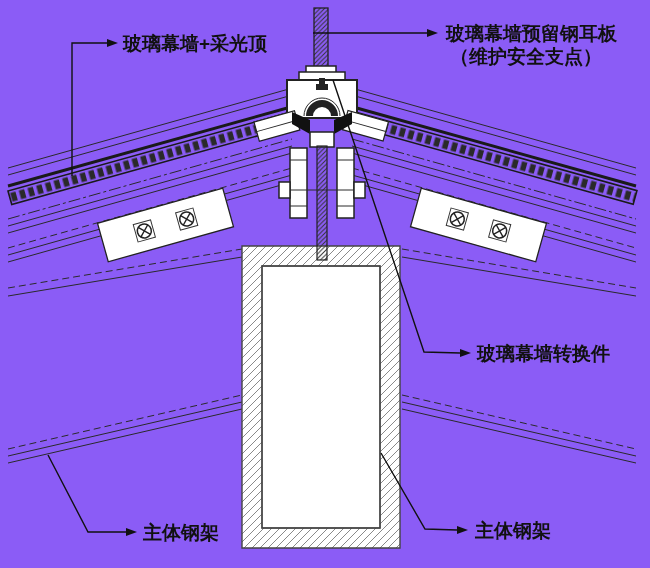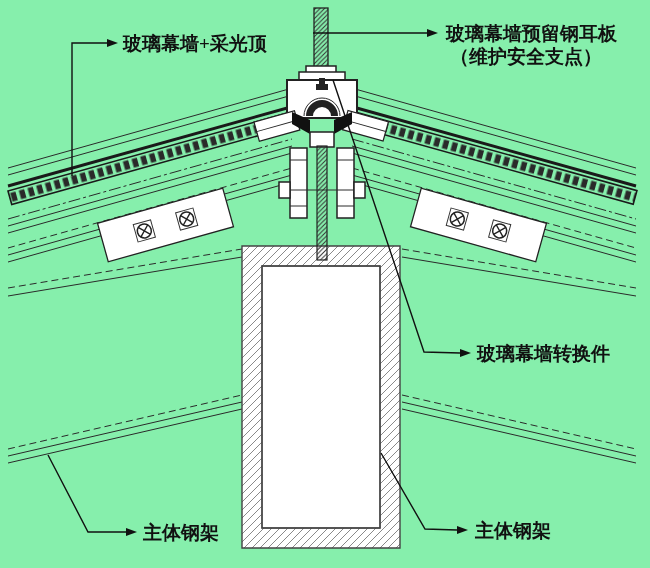--- a/index.html
+++ b/index.html
@@ -1,18 +1,18 @@
 <!DOCTYPE html>
 <html><head>
 <meta charset="utf-8">
 <style>
   html,body{margin:0;padding:0;background:#ffffff;}
   .canvas{
-    position:relative;width:650px;height:568px;background:#86efac;
-    font-family:Liberation Serif, serif;overflow:hidden;
+    position:relative;width:650px;height:568px;background:#8b5cf6;
+    font-family:Liberation Sans, sans-serif;overflow:hidden;
   }
   svg{position:absolute;left:0;top:0;}
   .lbl{font-size:19px;font-weight:600;fill:#111;}
   .thin{stroke:#2a2a2a;stroke-width:1;fill:none;}
   .thick{stroke:#1a1a1a;stroke-width:3;fill:none;}
   .dash{stroke:#2a2a2a;stroke-width:1;fill:none;stroke-dasharray:7 4;}
   .dashdot{stroke:#2a2a2a;stroke-width:1;fill:none;stroke-dasharray:12 3 3 3;}
   .ldr{stroke:#111;stroke-width:1.4;fill:none;}
   .out{stroke:#222;stroke-width:1.5;fill:#fff;}
 </style>

